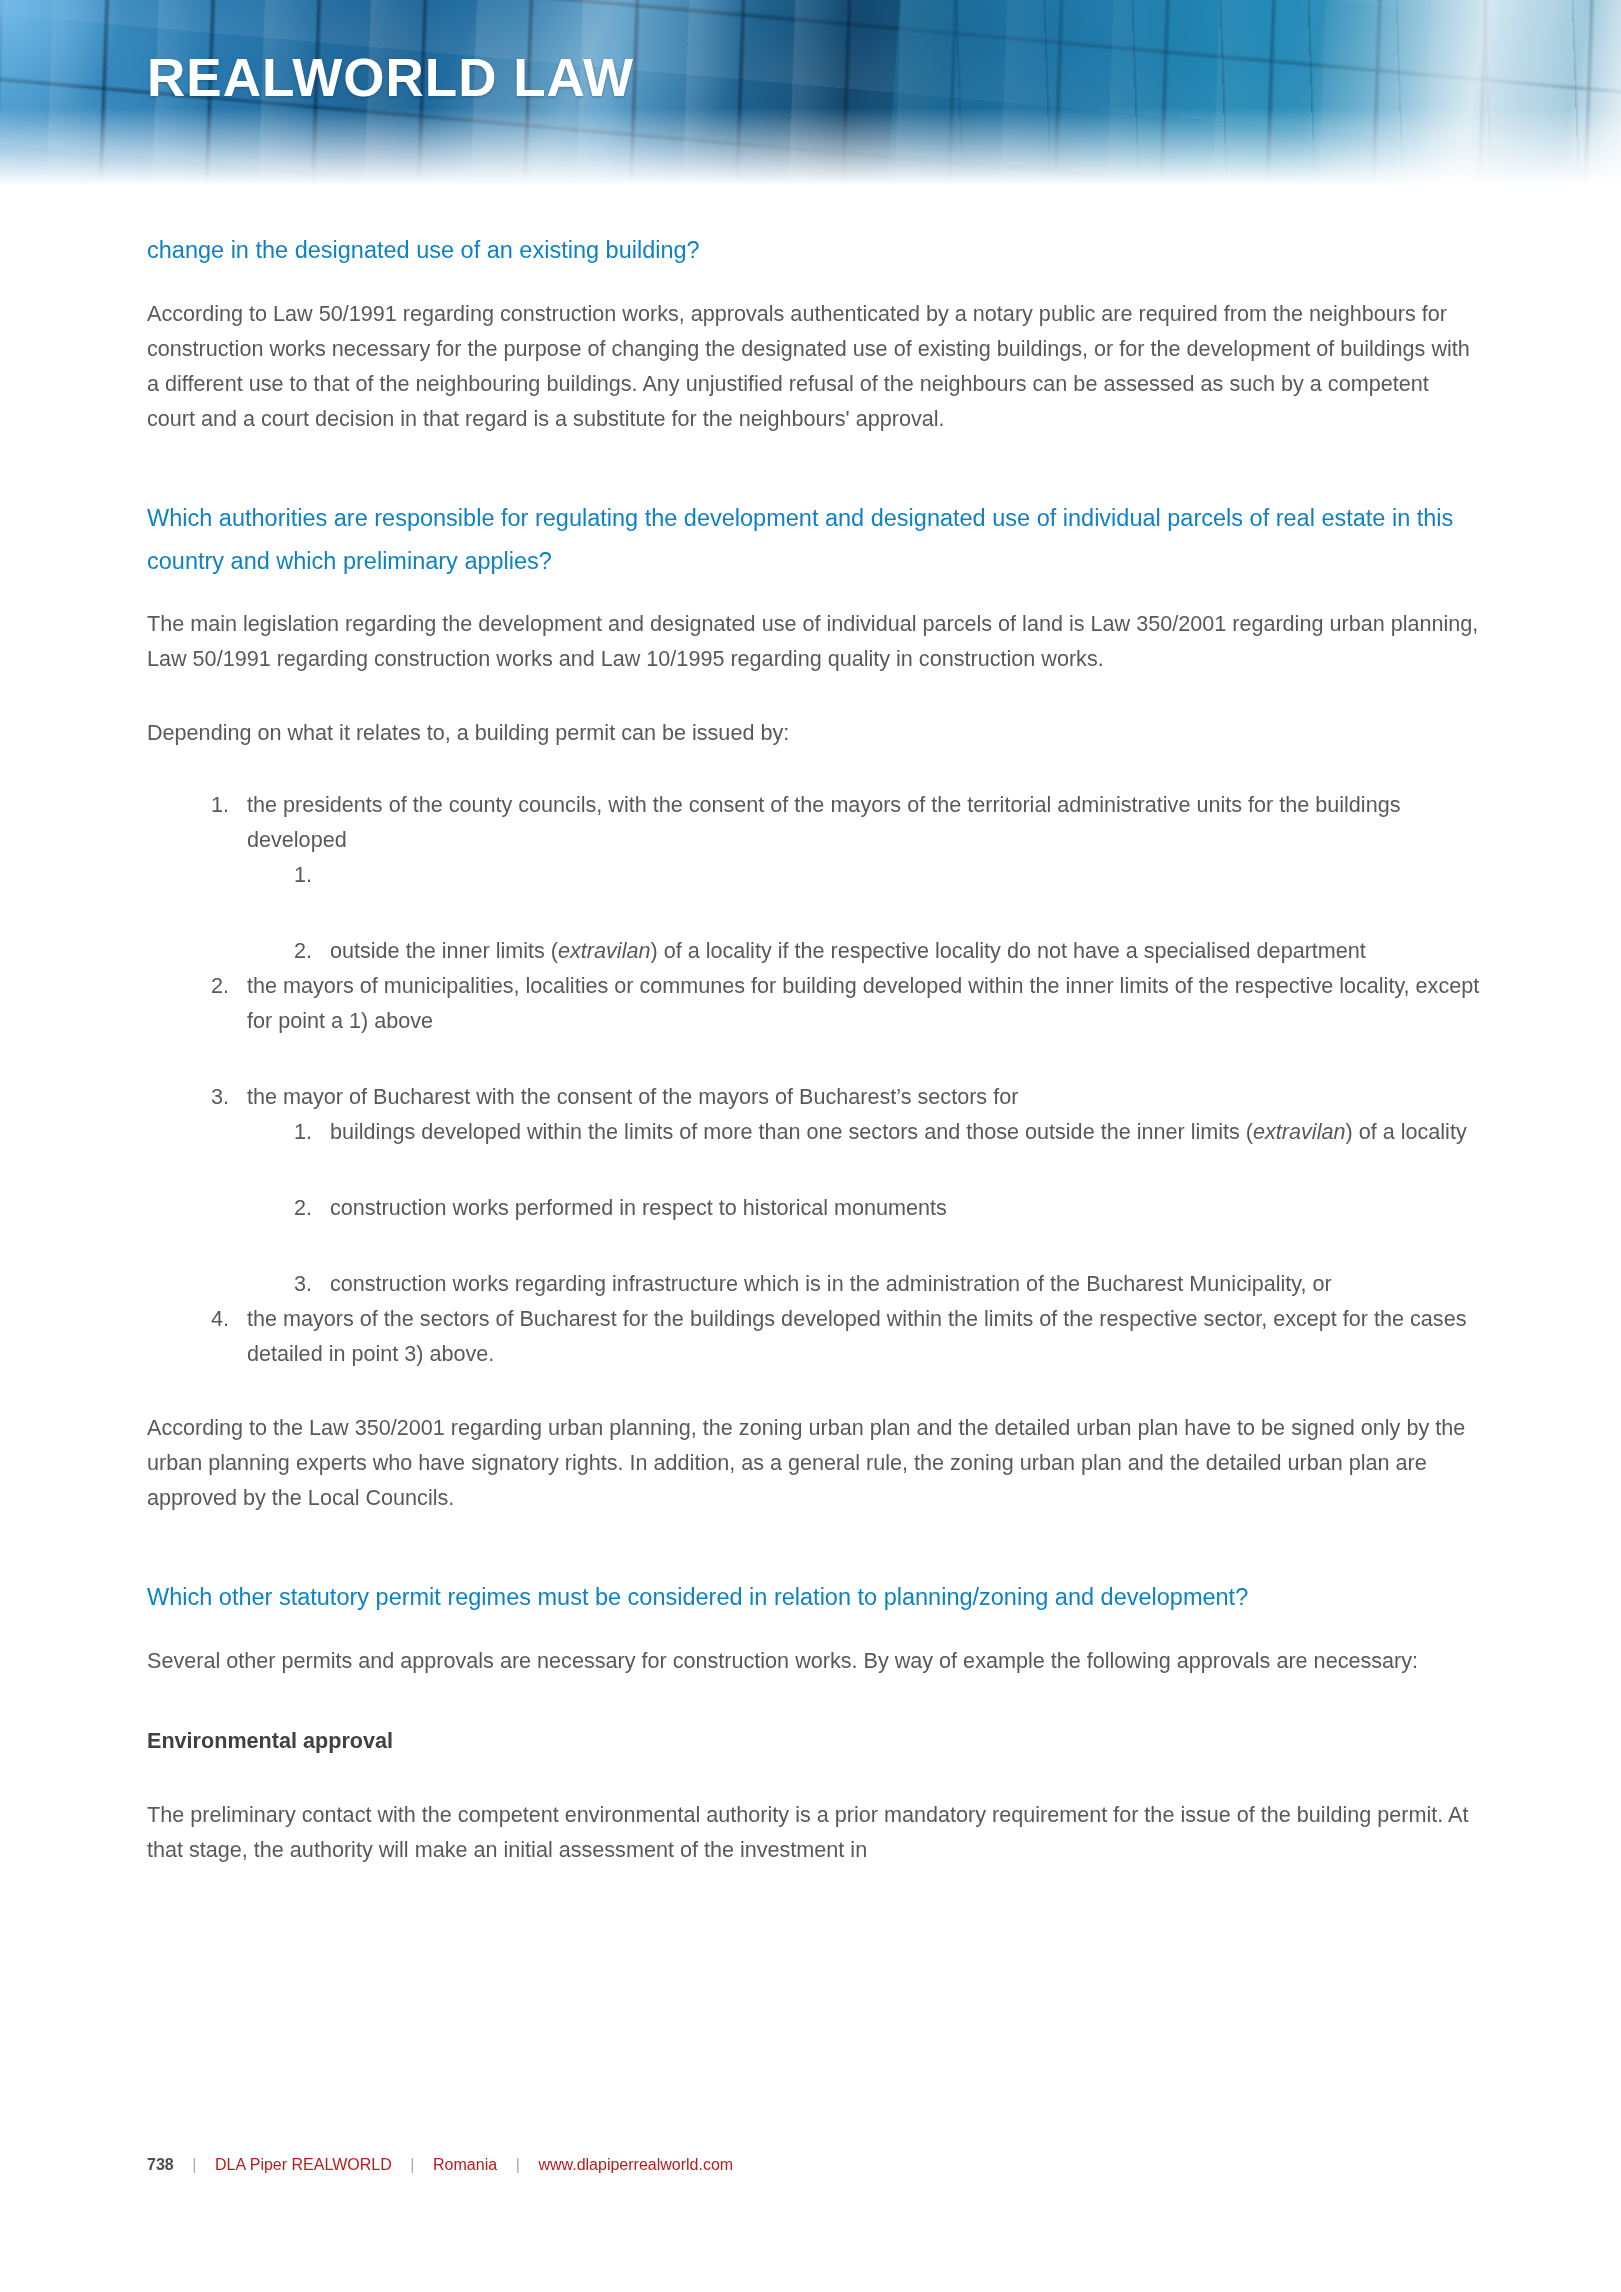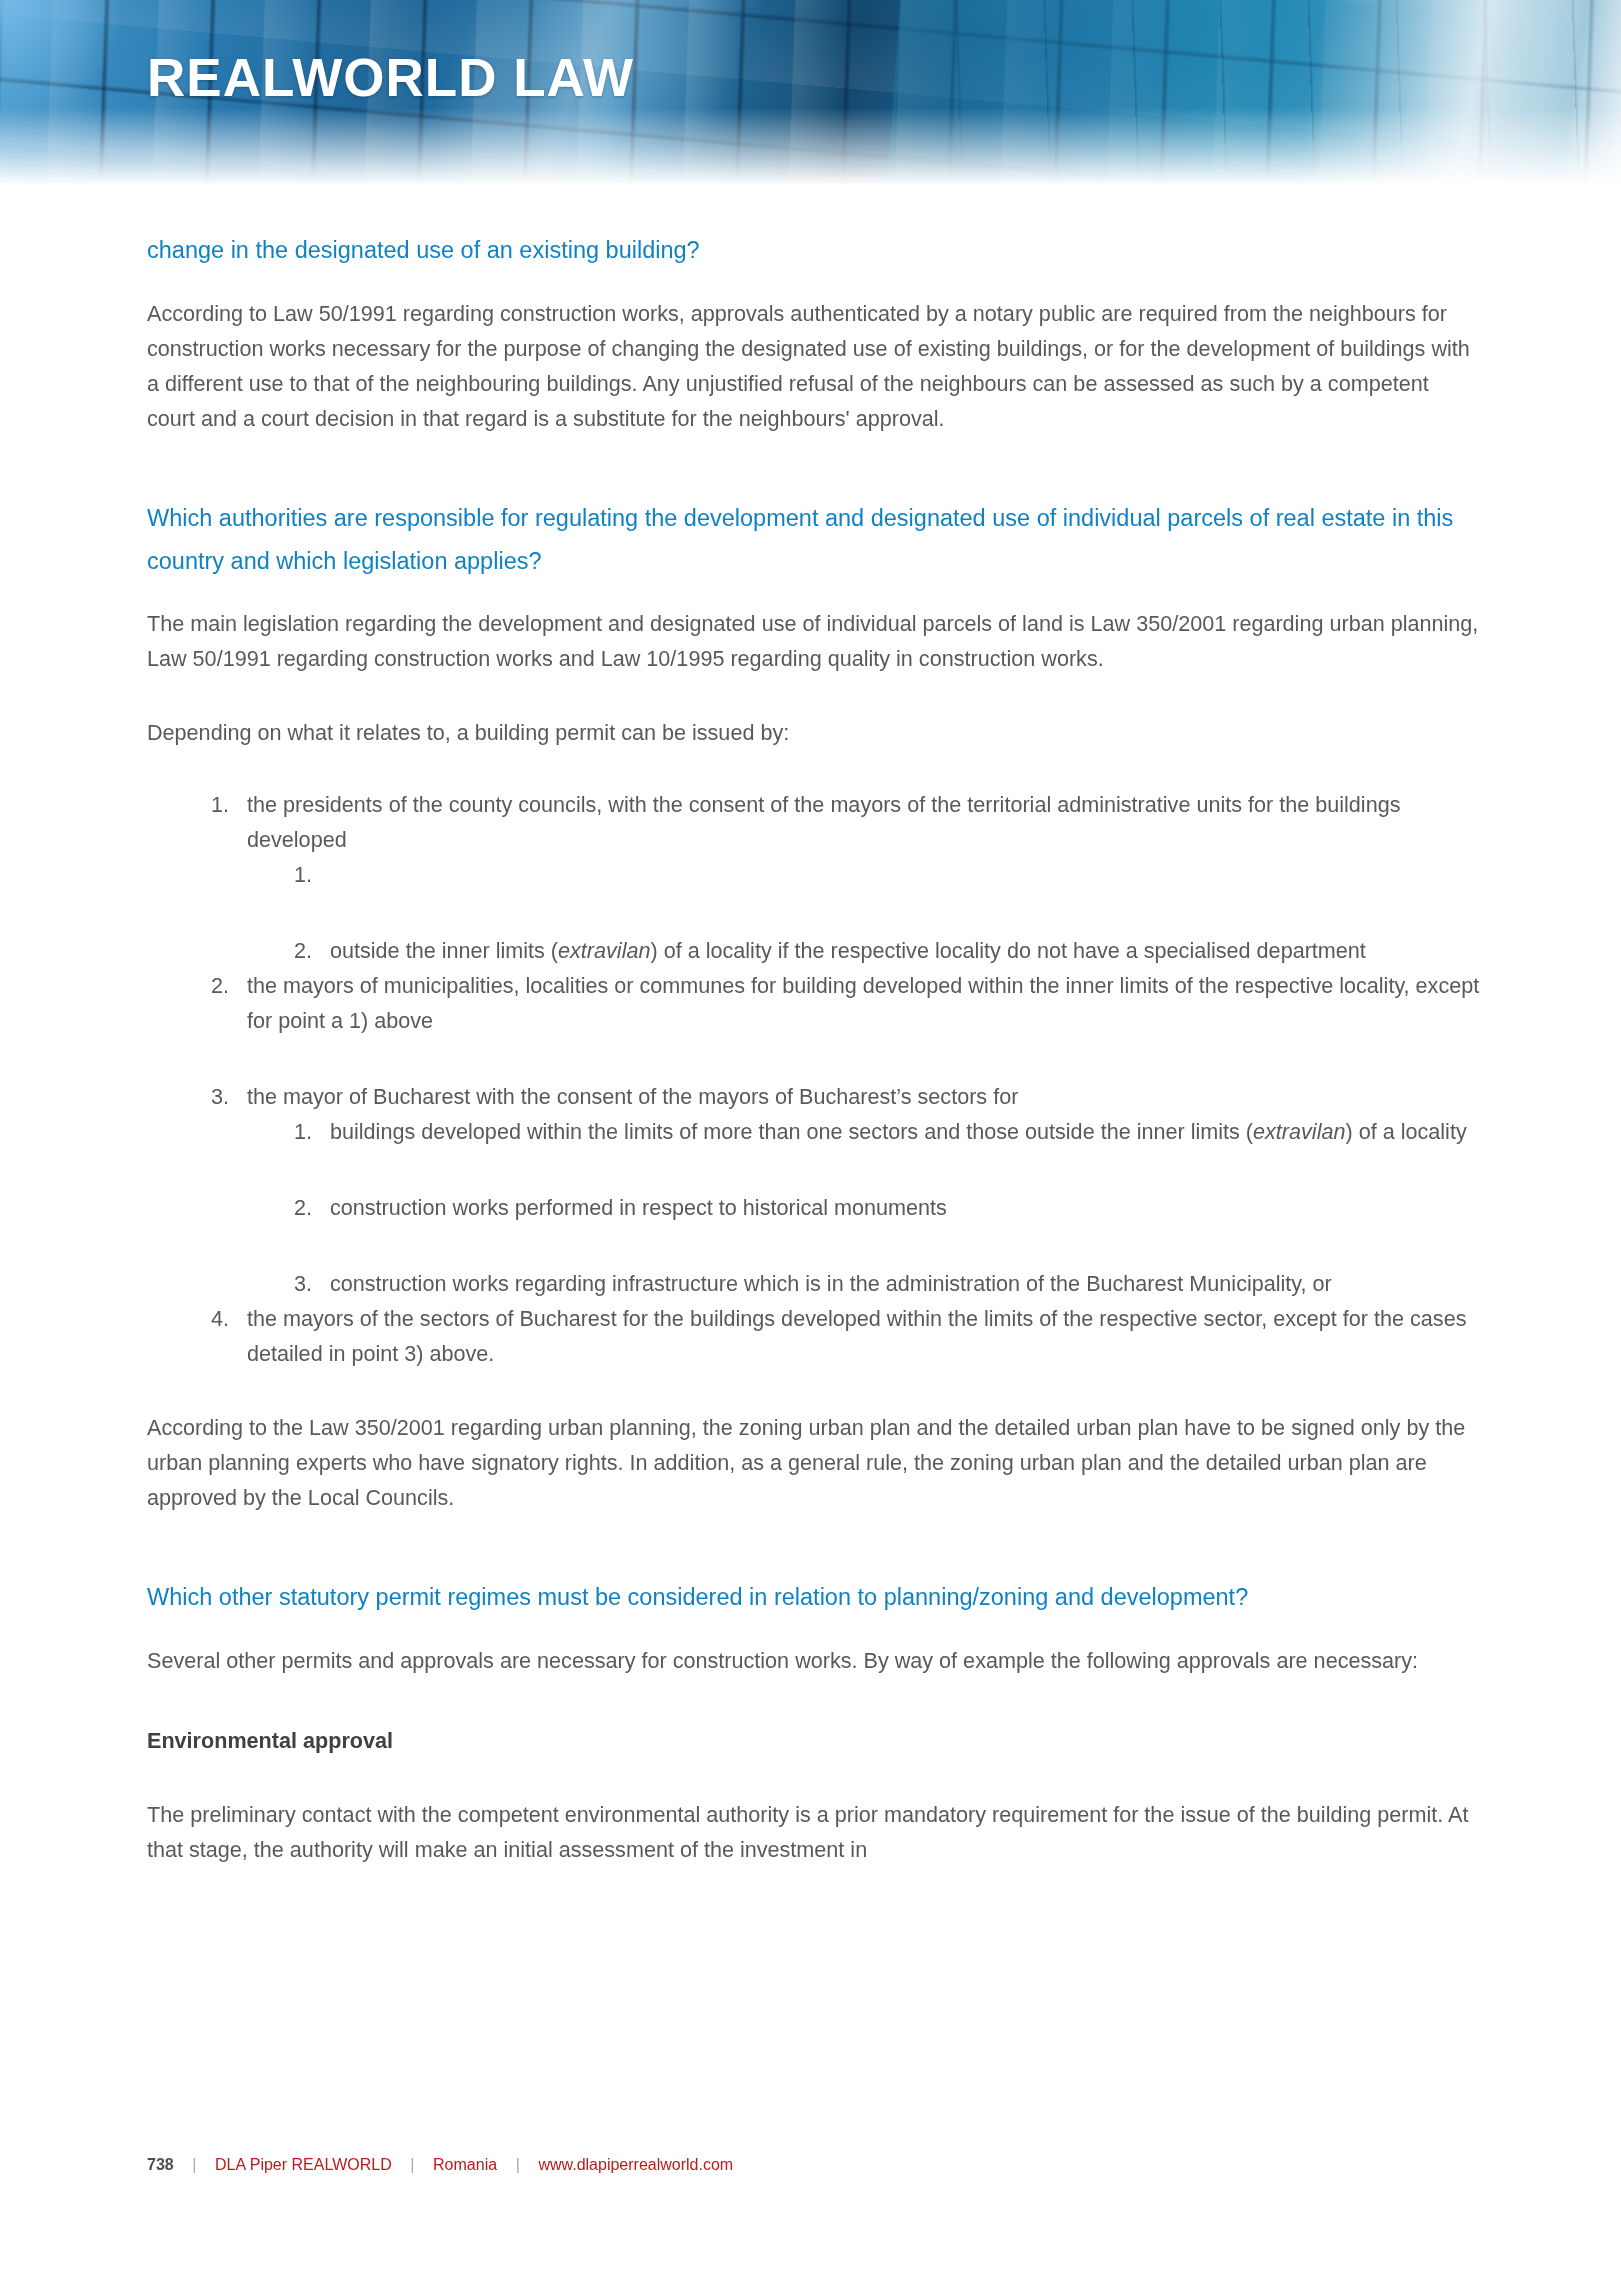--- a/index.html
+++ b/index.html
@@ -118,21 +118,21 @@
     </div>
     <h1 class="brand">REALWORLD LAW</h1>
   </header>
 
   <main class="content">
 
     <h2 class="question first">change in the designated use of an existing building?</h2>
 
     <p>According to Law 50/1991 regarding construction works, approvals authenticated by a notary public are required from the neighbours for construction works necessary for the purpose of changing the designated use of existing buildings, or for the development of buildings with a different use to that of the neighbouring buildings. Any unjustified refusal of the neighbours can be assessed as such by a competent court and a court decision in that regard is a substitute for the neighbours' approval.</p>
 
-    <h2 class="question">Which authorities are responsible for regulating the development and designated use of individual parcels of real estate in this country and which legislation applies?</h2>
+    <h2 class="question">Which authorities are responsible for regulating the development and designated use of individual parcels of real estate in this country and which preliminary applies?</h2>
 
     <p>The main legislation regarding the development and designated use of individual parcels of land is Law 350/2001 regarding urban planning, Law 50/1991 regarding construction works and Law 10/1995 regarding quality in construction works.</p>
 
     <p>Depending on what it relates to, a building permit can be issued by:</p>
 
     <div class="list">
 
       <div class="row l1">
         <span class="marker">1.</span>
         <span class="rtext">the presidents of the county councils, with the consent of the mayors of the territorial administrative units for the buildings developed</span>

